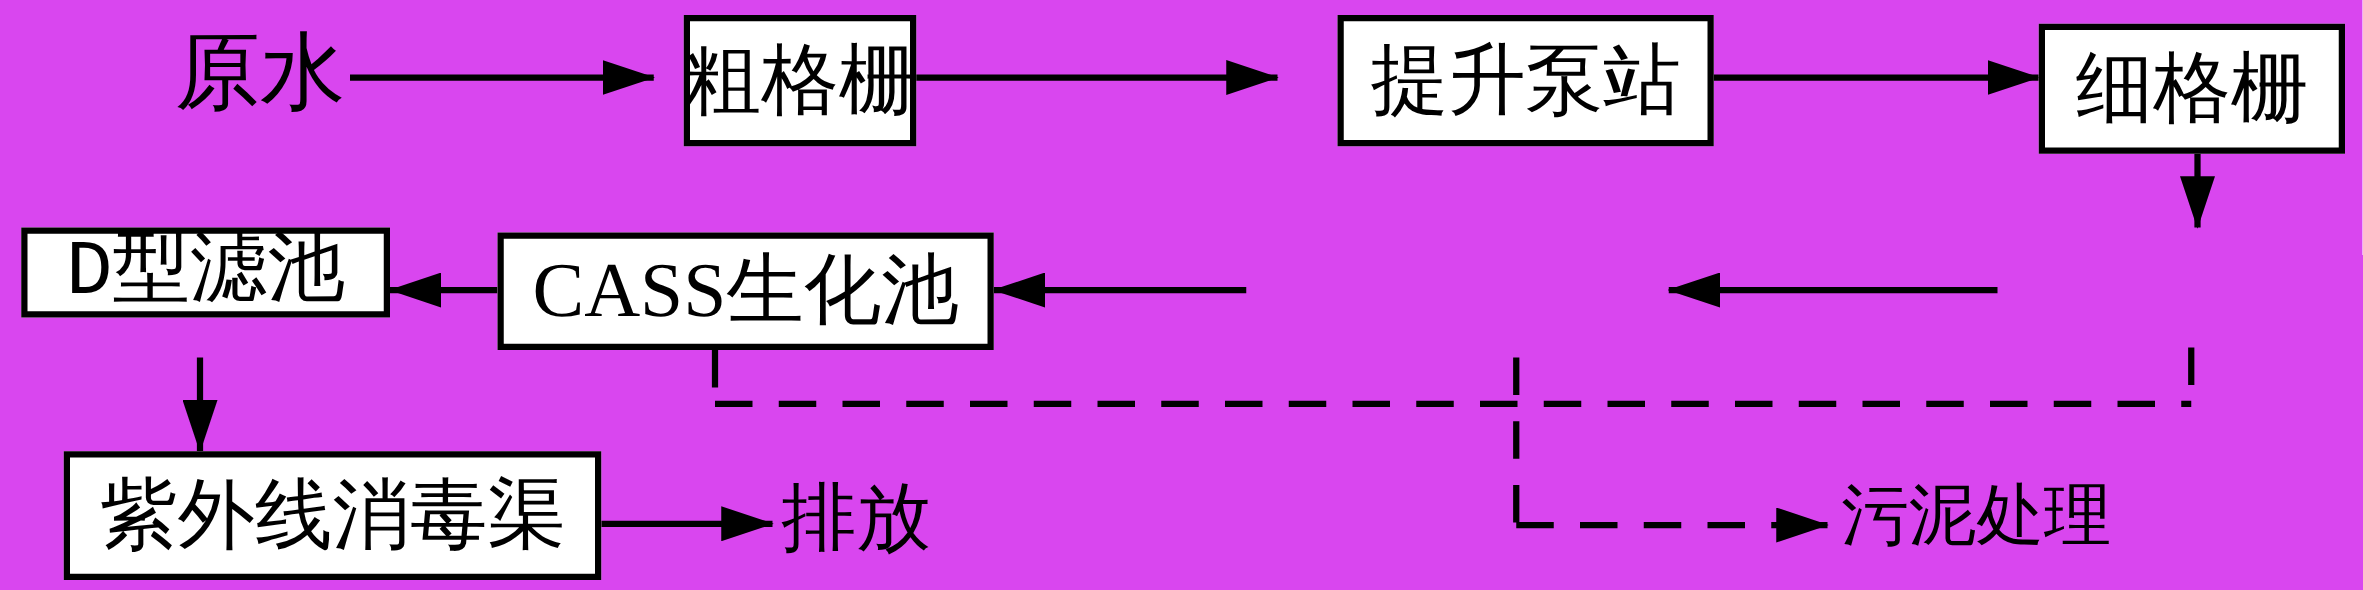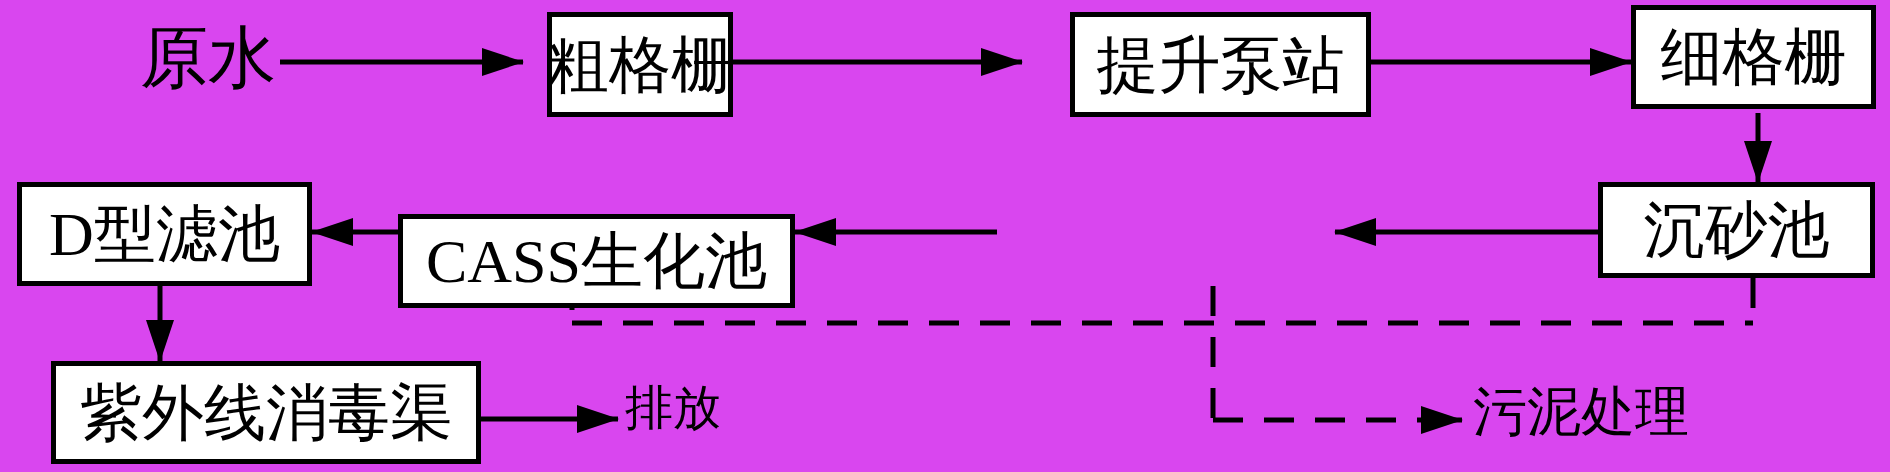--- a/index.html
+++ b/index.html
@@ -46,29 +46,29 @@
     font-size: 62px;
     line-height: 1;
     white-space: nowrap;
   }
   .plain-label {
     position: absolute;
     line-height: 1;
     white-space: nowrap;
   }
   .lbl-raw    { left: 140px;  top: 24px;  font-size: 68px; }
-  .lbl-disch  { left: 625px;  top: 384px; font-size: 48px; }
+  .lbl-disch  { left: 625px;  top: 384px; font-size: 60px; }
   .lbl-sludge { left: 1473px; top: 385px; font-size: 54px; }
   .b-coarse  { left: 523px;  top: 12px;  width: 186px; height: 105px; margin-left: 24px; }
   .b-pump    { left: 1022px; top: 12px;  width: 301px; height: 105px; margin-left: 48px; }
-  .b-fine    { left: 1631px; top: 5px;   width: 245px; height: 104px; }
+  .b-fine    { left: 1631px; top: 19px;   width: 245px; height: 104px; }
   .b-grit    { left: 1598px; top: 182px; width: 277px; height: 96px;  }
   .b-hydro   { left: 997px;  top: 183px; width: 338px; height: 103px; }
-  .b-cass    { left: 398px;  top: 186px; width: 397px; height: 94px; margin-top: 28px;  }
-  .b-dfilter { left: 17px;   top: 182px; width: 295px; height: 104px; }
+  .b-cass    { left: 398px;  top: 186px; width: 397px; height: 94px;  }
+  .b-dfilter { left: 17px;   top: 182px; width: 295px; height: 72px; font-family: Liberation Mono, monospace; }
   .b-uv      { left: 51px;   top: 361px; width: 430px; height: 103px; }
 </style>
 </head>
 <body>
 
 <div class="canvas">
 
   <svg class="connector-layer" viewBox="0 0 1890 472" xmlns="http://www.w3.org/2000/svg">
     <defs>
       <marker id="ah" markerUnits="userSpaceOnUse" markerWidth="42" markerHeight="28" refX="41" refY="14" orient="auto">
@@ -94,18 +94,17 @@
     <path d="M1425,420 H1462" marker-end="url(#ah)"></path>
   </svg>
 
   <div class="plain-label lbl-raw">原水</div>
   <div class="plain-label lbl-disch">排放</div>
   <div class="plain-label lbl-sludge">污泥处理</div>
 
   <div class="box b-coarse">粗格栅</div>
   <div class="box b-pump">提升泵站</div>
   <div class="box b-fine">细格栅</div>
-  <div class="box b-grit">沉砂池</div>
   <div class="box b-cass">CASS生化池</div>
   <div class="box b-dfilter">D型滤池</div>
   <div class="box b-uv">紫外线消毒渠</div>
 
 </div>
 
 </body></html>

